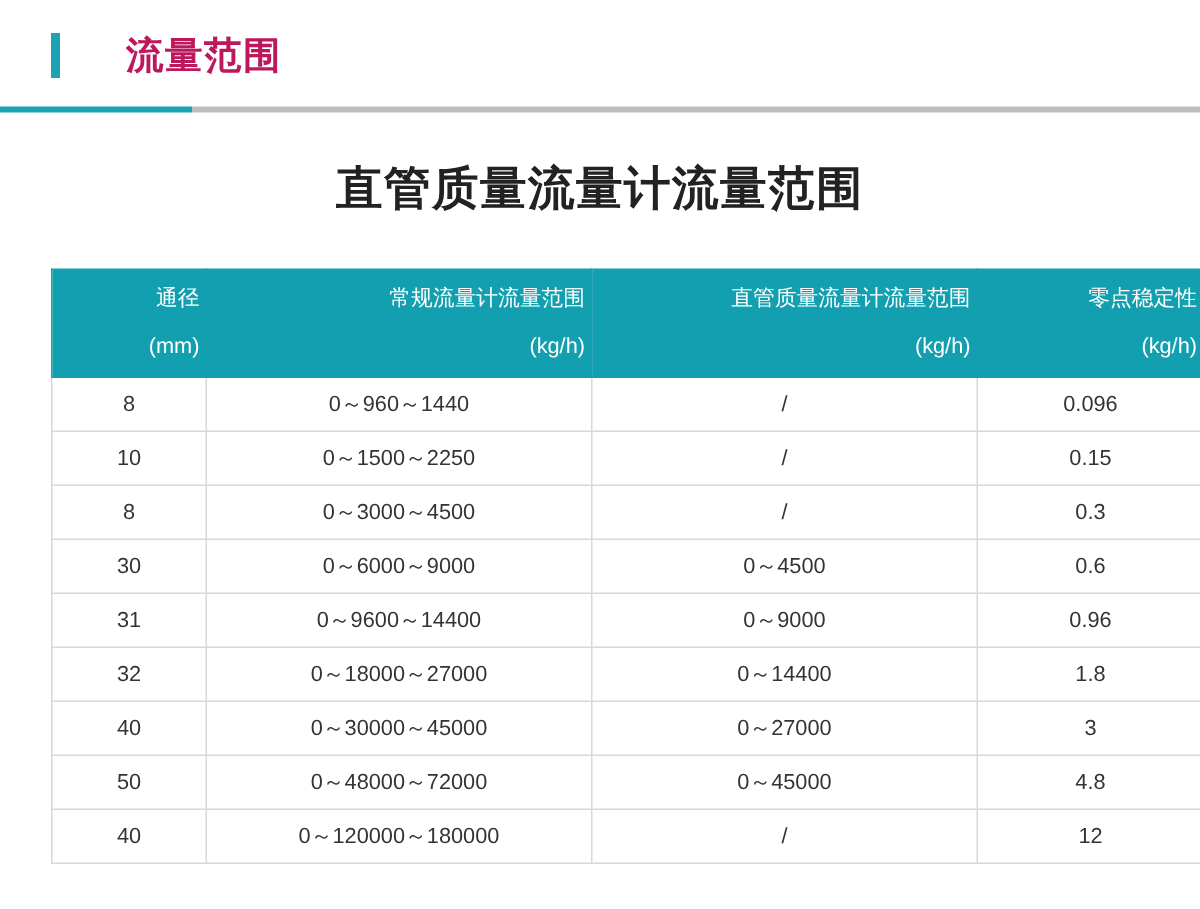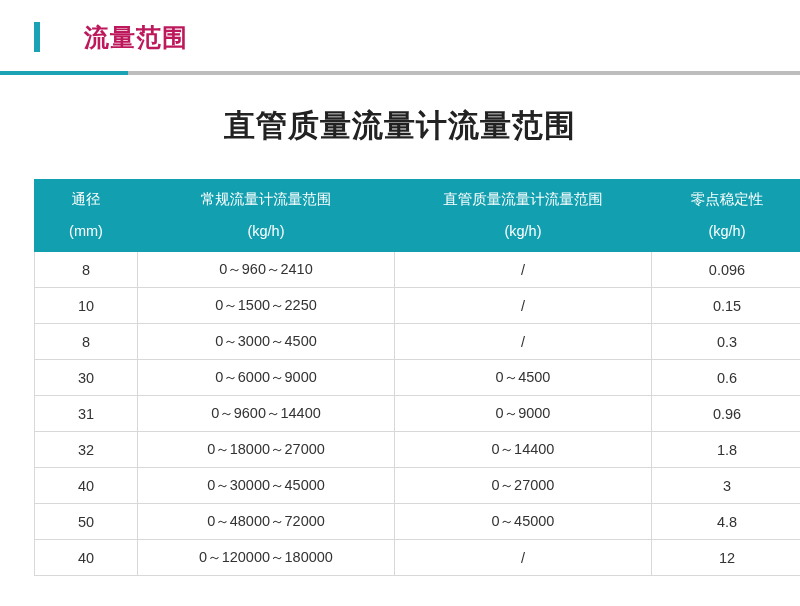--- a/index.html
+++ b/index.html
@@ -77,21 +77,21 @@
     table-layout: fixed;
   }
   table.flow-table th {
     background: #12a0b0;
     color: #ffffff;
     font-size: 14.5px;
     font-weight: normal;
     line-height: 1.35;
     padding: 10px 4px;
     border: 1px solid #12a0b0;
-    text-align: center;
+    text-align: right;
     vertical-align: middle;
   }
   table.flow-table td {
     border: 1px solid #d8d8d8;
     font-size: 14.5px;
     color: #333333;
     text-align: center;
     vertical-align: middle;
     height: 35px;
     padding: 0 4px;
@@ -137,21 +137,21 @@
           </th>
           <th class="col-3">
             <span>零点稳定性</span>
             <span class="th-line2">(kg/h)</span>
           </th>
         </tr>
       </thead>
       <tbody>
         <tr>
           <td class="col-0">8</td>
-          <td class="col-1">0～960～2410</td>
+          <td class="col-1">0～960～1440</td>
           <td class="col-2">/</td>
           <td class="col-3">0.096</td>
         </tr>
         <tr>
           <td class="col-0">10</td>
           <td class="col-1">0～1500～2250</td>
           <td class="col-2">/</td>
           <td class="col-3">0.15</td>
         </tr>
         <tr>

